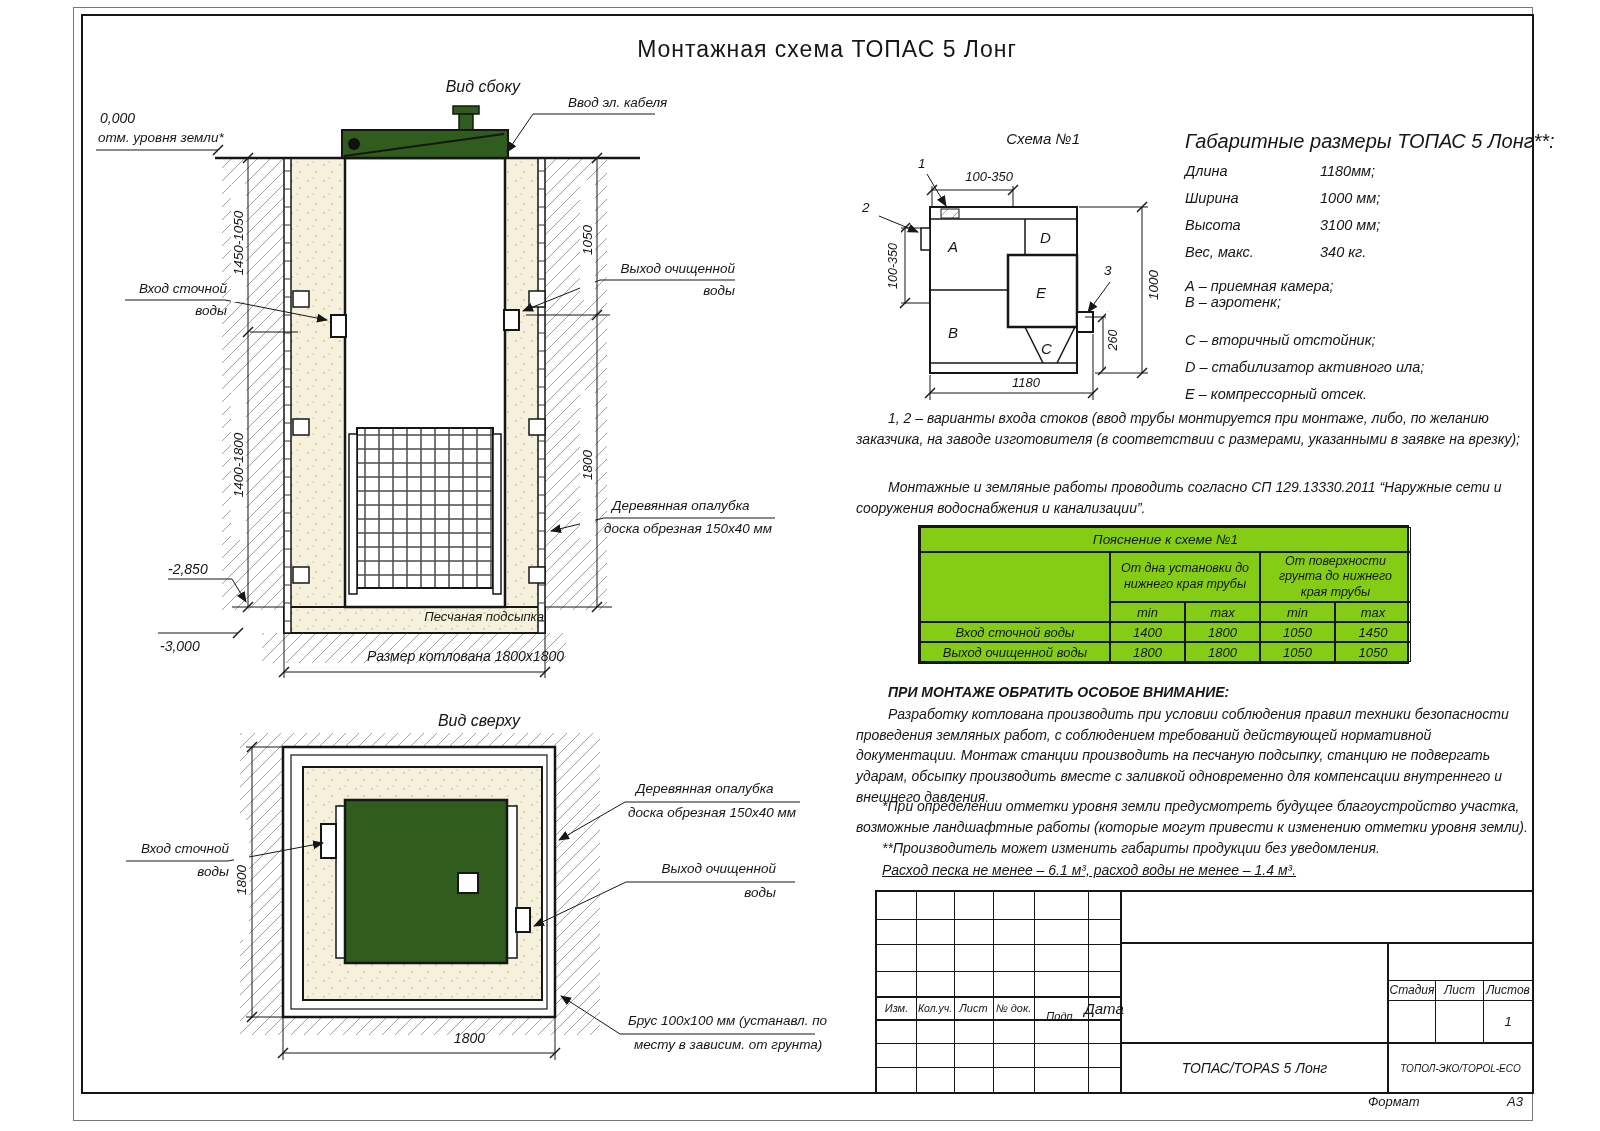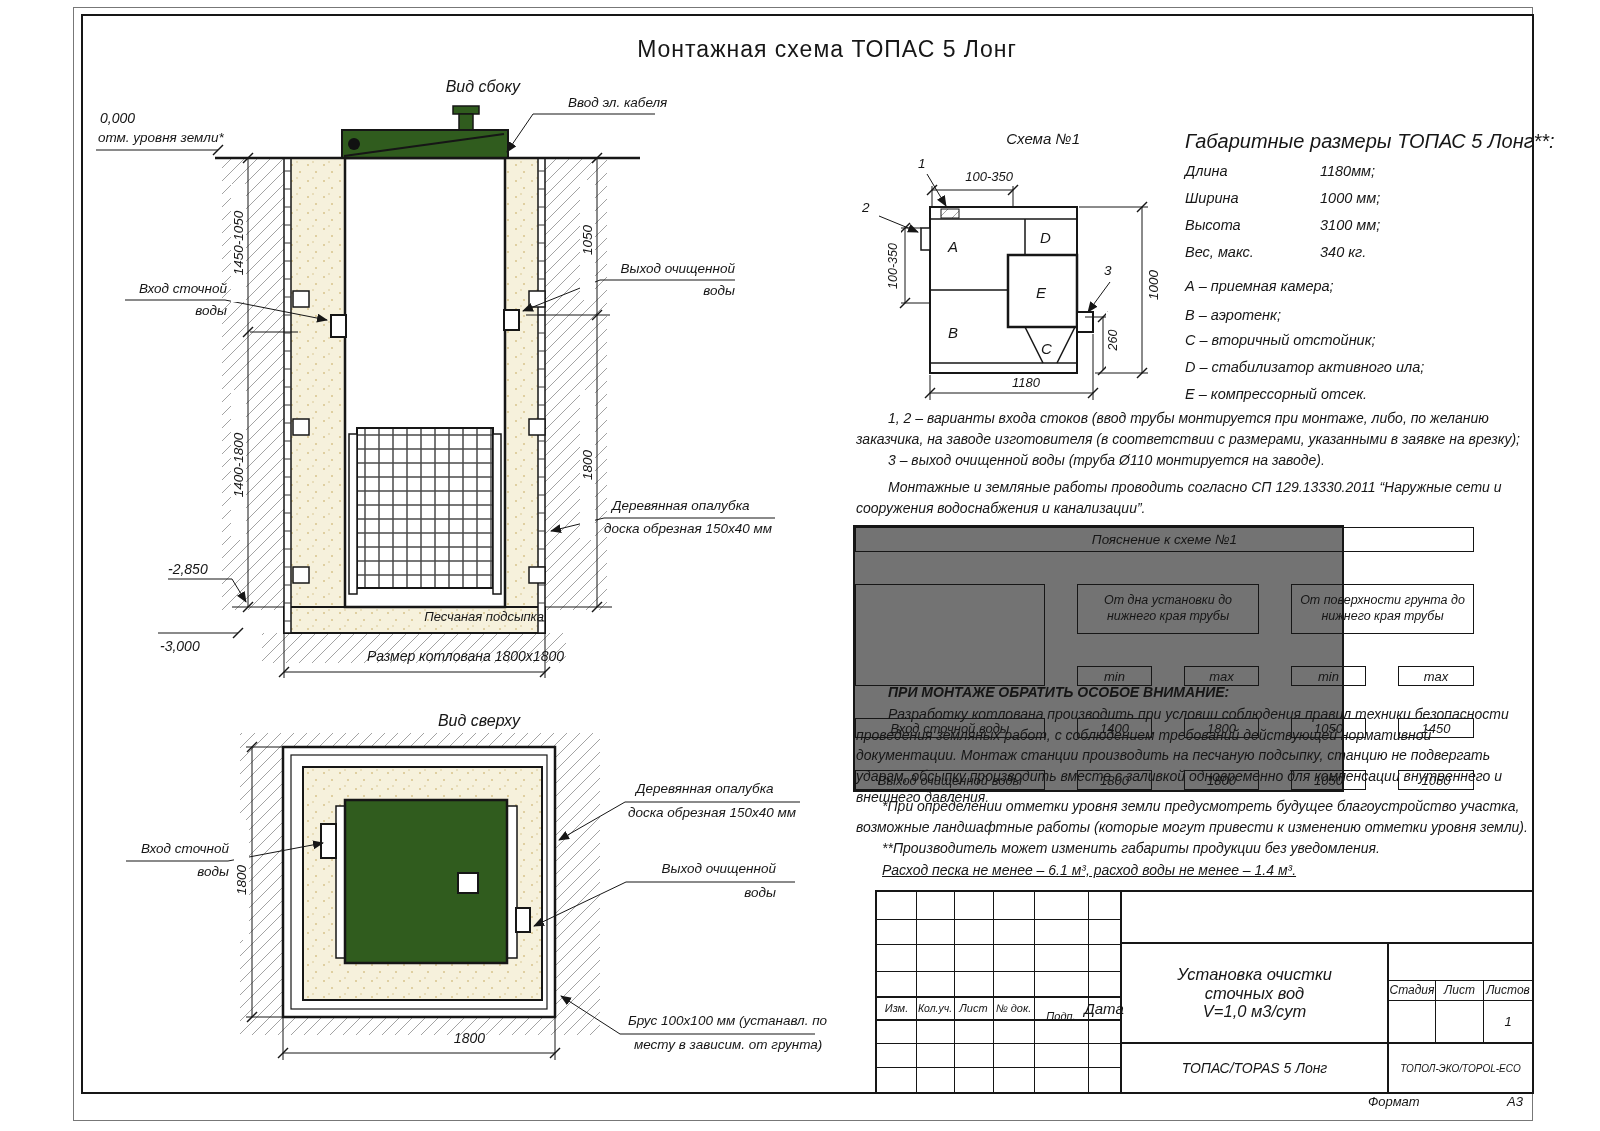--- a/index.html
+++ b/index.html
@@ -10,23 +10,23 @@
   .page-title{position:absolute;left:0;right:0;top:36px;text-align:center;font-size:23px;font-style:normal;
               letter-spacing:1px;margin-left:54px;}
   .lb{position:absolute;font-size:13.5px;line-height:1.15;white-space:nowrap;}
   .c{text-align:right;}
   .h{font-size:16px;}
   .rot{position:absolute;transform-origin:0 0;transform:rotate(-90deg);text-align:center;
        font-size:13.5px;background:#fff;line-height:15px;height:15px;}
   .para{position:absolute;font-size:14px;line-height:1.48;white-space:normal;}
   .ind{text-indent:32px;}
   
-  .xtable{position:absolute;left:853px;top:525px;width:491px;display:grid;
+  .xtable{position:absolute;left:918px;top:525px;width:491px;display:grid;
           grid-template-columns:190px 75px 75px 75px 76px;grid-template-rows:25px 50px 20px 20px 20px;
-          border:2px solid var(--line);background:#737373;box-sizing:border-box;font-size:13px;gap:32px;}
+          border:2px solid var(--line);background:#84cc16;box-sizing:border-box;font-size:13px;}
   .xtable>div{border:1px solid var(--line);display:flex;align-items:center;justify-content:center;
               box-sizing:border-box;text-align:center;}
   .xt-title{font-size:13.5px;}
   .xt-group{font-size:12.5px;line-height:1.25;white-space:normal;padding:0 3px;}
   
   .tb{position:absolute;left:875px;top:890px;width:655px;height:200px;border:2px solid var(--line);box-sizing:content-box;}
   .tb .ln{position:absolute;background:var(--line);}
   .tb .cell{position:absolute;display:flex;align-items:center;justify-content:center;text-align:center;}
   .fmt{position:absolute;left:1368px;top:1094px;width:155px;display:flex;justify-content:space-between;font-size:13px;}
 </style>
@@ -260,27 +260,26 @@
   <div class="lb" style="left:1185px;top:130px;font-size:20px">Габаритные размеры ТОПАС 5 Лонг**:</div>
   <div class="lb" style="left:1185px;top:163px;font-size:14.5px">Длина</div>
   <div class="lb" style="left:1320px;top:163px;font-size:14.5px">1180мм;</div>
   <div class="lb" style="left:1185px;top:190px;font-size:14.5px">Ширина</div>
   <div class="lb" style="left:1320px;top:190px;font-size:14.5px">1000 мм;</div>
   <div class="lb" style="left:1185px;top:217px;font-size:14.5px">Высота</div>
   <div class="lb" style="left:1320px;top:217px;font-size:14.5px">3100 мм;</div>
   <div class="lb" style="left:1185px;top:244px;font-size:14.5px">Вес, макс.</div>
   <div class="lb" style="left:1320px;top:244px;font-size:14.5px">340 кг.</div>
   <div class="lb" style="left:1185px;top:278px;font-size:14.5px">А – приемная камера;</div>
-  <div class="lb" style="left:1185px;top:307px;font-size:14.5px">В – аэротенк;</div>
+  <div class="lb" style="left:1185px;top:294px;font-size:14.5px">В – аэротенк;</div>
   <div class="lb" style="left:1185px;top:332px;font-size:14.5px">С – вторичный отстойник;</div>
   <div class="lb" style="left:1185px;top:359px;font-size:14.5px">D – стабилизатор активного ила;</div>
   <div class="lb" style="left:1185px;top:386px;font-size:14.5px">Е – компрессорный отсек.</div>
 
   <div class="para ind" style="left:856px;top:408px;width:676px">1, 2 – варианты входа  стоков (ввод трубы монтируется при монтаже, либо, по желанию заказчика, на заводе изготовителя (в соответствии с размерами, указанными в заявке на врезку);</div>
-  <div class="para ind" style="left:856px;top:450px;width:676px">3 – выход очищенной воды (труба Ø110 монтируется на заводе).</div>
   <div class="para ind" style="left:856px;top:477px;width:676px">Монтажные и земляные работы проводить согласно СП 129.13330.2011 “Наружные сети и сооружения водоснабжения и канализации”.</div>
 
   <div class="xtable">
     <div class="xt-title" style="grid-column:1/6">Пояснение к схеме №1</div>
     <div style="grid-column:1;grid-row:2/4"></div>
     <div class="xt-group" style="grid-column:2/4">От дна установки до нижнего края трубы</div>
     <div class="xt-group" style="grid-column:4/6">От поверхности грунта до нижнего края трубы</div>
     <div>min</div>
     <div>max</div>
     <div>min</div>
@@ -328,25 +327,20 @@
     <div class="ln" style="left:606px;top:88px;width:1px;height:62px"></div>
     <div class="ln" style="left:243px;top:150px;width:412px;height:2px"></div>
 
     <div class="cell" style="left:0;top:105px;width:39px;height:22px;font-size:11px">Изм.</div>
     <div class="cell" style="left:39px;top:105px;width:38px;height:22px;font-size:10.5px">Кол.уч.</div>
     <div class="cell" style="left:77px;top:105px;width:39px;height:22px;font-size:11px">Лист</div>
     <div class="cell" style="left:116px;top:105px;width:41px;height:22px;font-size:11px">№ док.</div>
     <div class="cell" style="left:157px;top:105px;width:54px;height:38px;font-size:11px">Подп.</div>
     <div class="cell" style="left:211px;top:105px;width:32px;height:22px;font-size:15px">Дата</div>
 
-    <div class="cell" style="left:245px;top:52px;width:265px;height:98px;flex-direction:column;font-size:16.5px;line-height:1.12">
-      <span>Установка очистки</span>
-      <span>сточных вод</span>
-      <span>V=1,0 м3/сут</span>
-    </div>
     <div class="cell" style="left:245px;top:152px;width:265px;height:48px;font-size:14px;font-weight:normal">ТОПАС/TOPAS 5 Лонг</div>
 
     <div class="cell" style="left:512px;top:88px;width:46px;height:20px;font-size:12px">Стадия</div>
     <div class="cell" style="left:559px;top:88px;width:47px;height:20px;font-size:12px">Лист</div>
     <div class="cell" style="left:607px;top:88px;width:48px;height:20px;font-size:12px">Листов</div>
     <div class="cell" style="left:607px;top:108px;width:48px;height:42px;font-size:13px">1</div>
     <div class="cell" style="left:512px;top:152px;width:143px;height:48px;font-size:10px">ТОПОЛ-ЭКО/TOPOL-ECO</div>
   </div>
 
   <div class="fmt">

